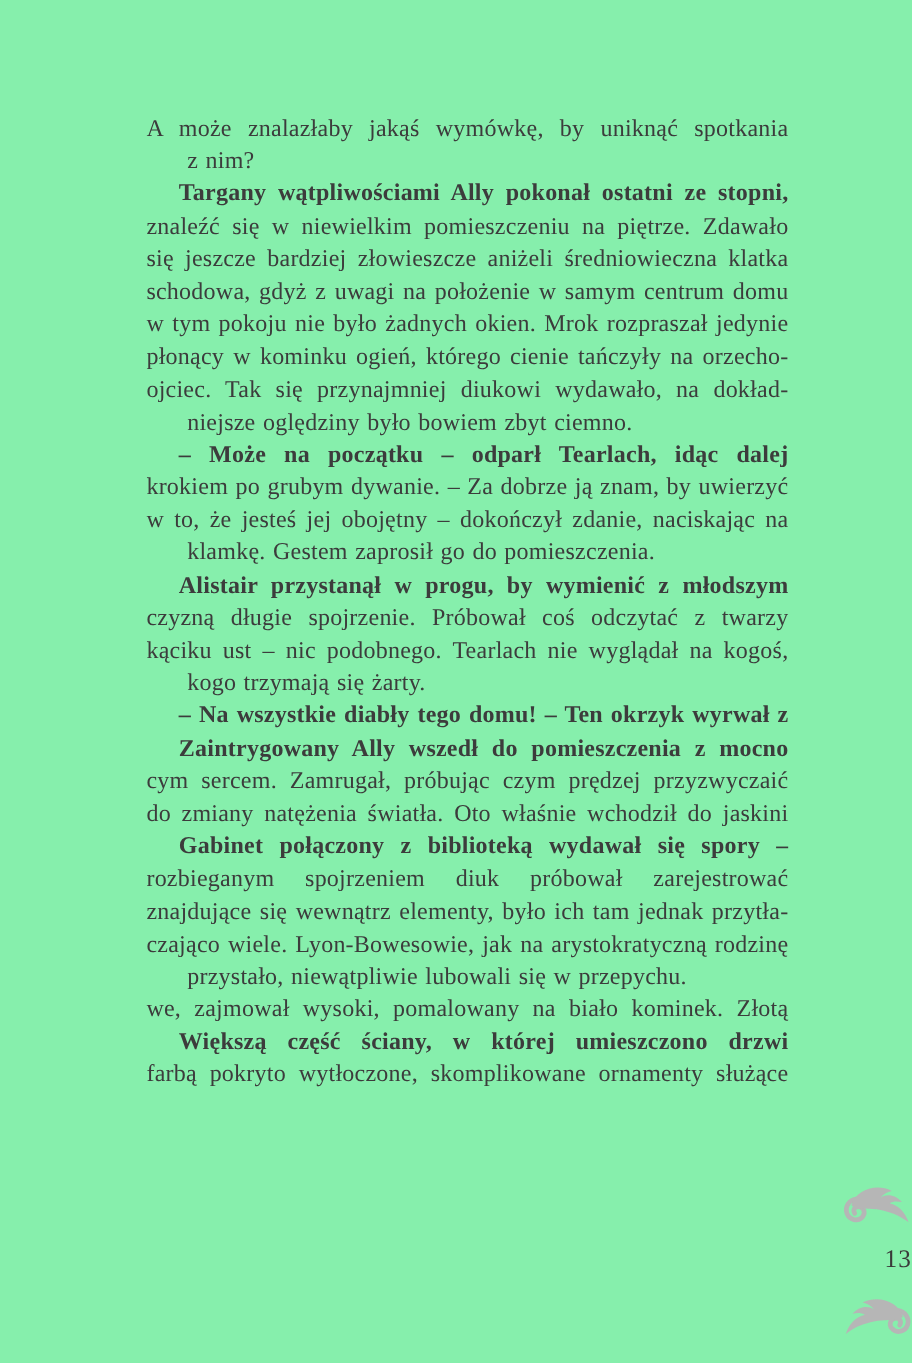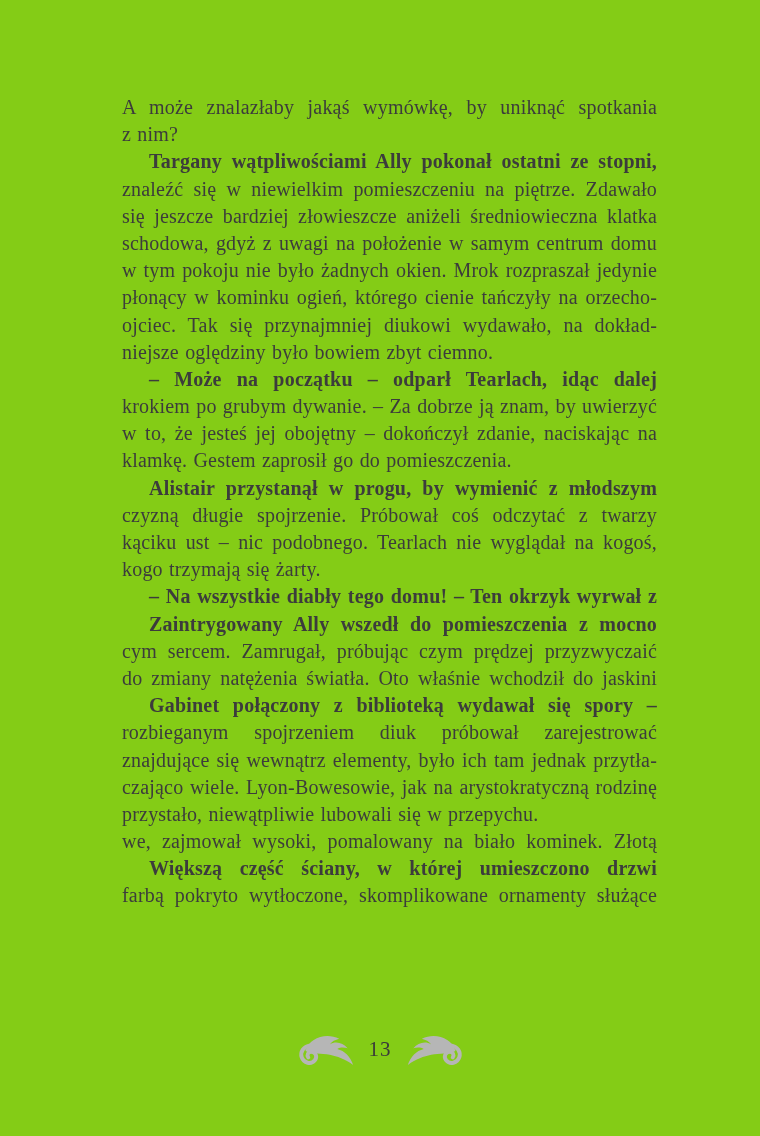--- a/index.html
+++ b/index.html
@@ -4,21 +4,21 @@
 <style>
   html, body {
     margin: 0;
     padding: 0;
     background: #fdfdfd;
   }
   .page {
     position: relative;
     width: 760px;
     height: 1136px;
-    background: #84cc16;
+    background: #86efac;
     overflow: hidden;
     font-family: "Liberation Serif", "DejaVu Serif", serif;
     color: #3c3c3c;
   }
   .text-block {
     position: absolute;
     left: 122px;
     top: 94px;
     width: 535px;
   }
@@ -28,35 +28,37 @@
     height: 27.2px;
     letter-spacing: 0.2px;
     word-spacing: 1px;
     white-space: normal;
     text-align: justify;
     text-align-last: justify;
     overflow: hidden;
   }
   .line.end {
     text-align-last: left;
+    margin-left: 34px;
   }
   .line.indent {
     text-indent: 27px;
     font-weight: bold;
   }
   .footer {
     position: absolute;
     left: 0;
     top: 1026px;
     width: 760px;
     height: 48px;
     display: flex;
-    align-items: center;
+    align-items: flex-end;
     justify-content: center;
     gap: 13px;
+    flex-direction: column;
   }
   .flourish {
     display: inline-block;
     width: 58px;
     height: 40px;
   }
   .flourish svg { width: 100%; height: 100%; display: block; }
   .flourish.right svg { transform: scaleX(-1); }
   .page-number {
     font-size: 21px;

